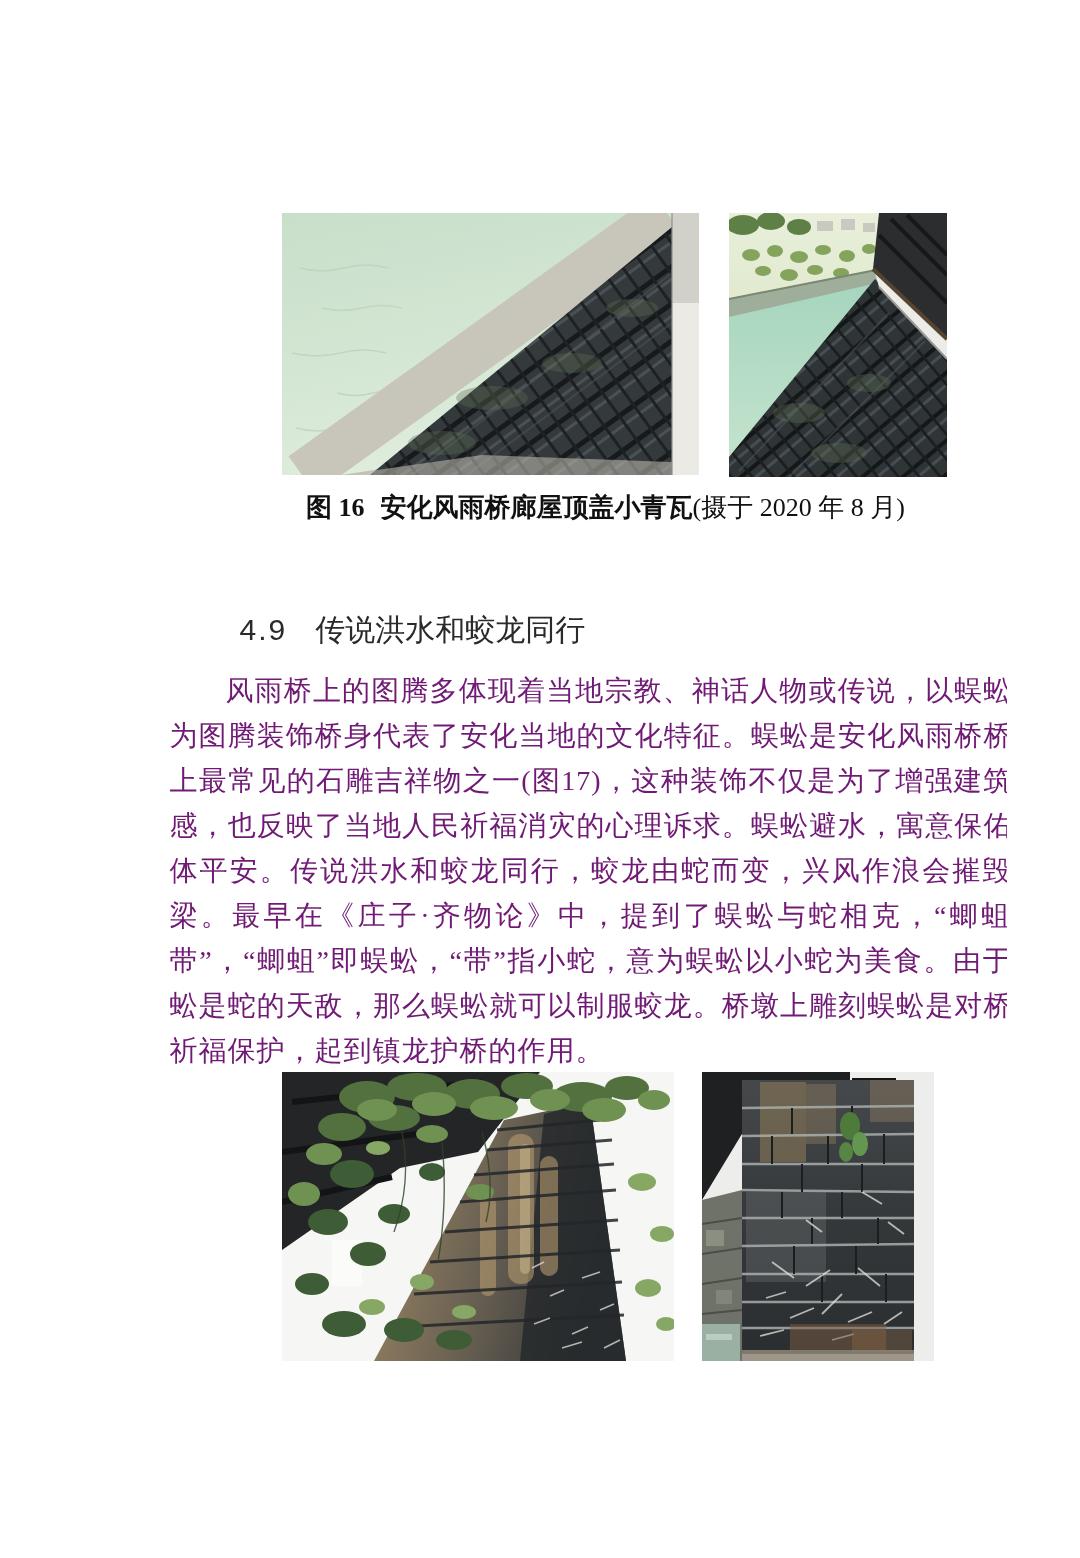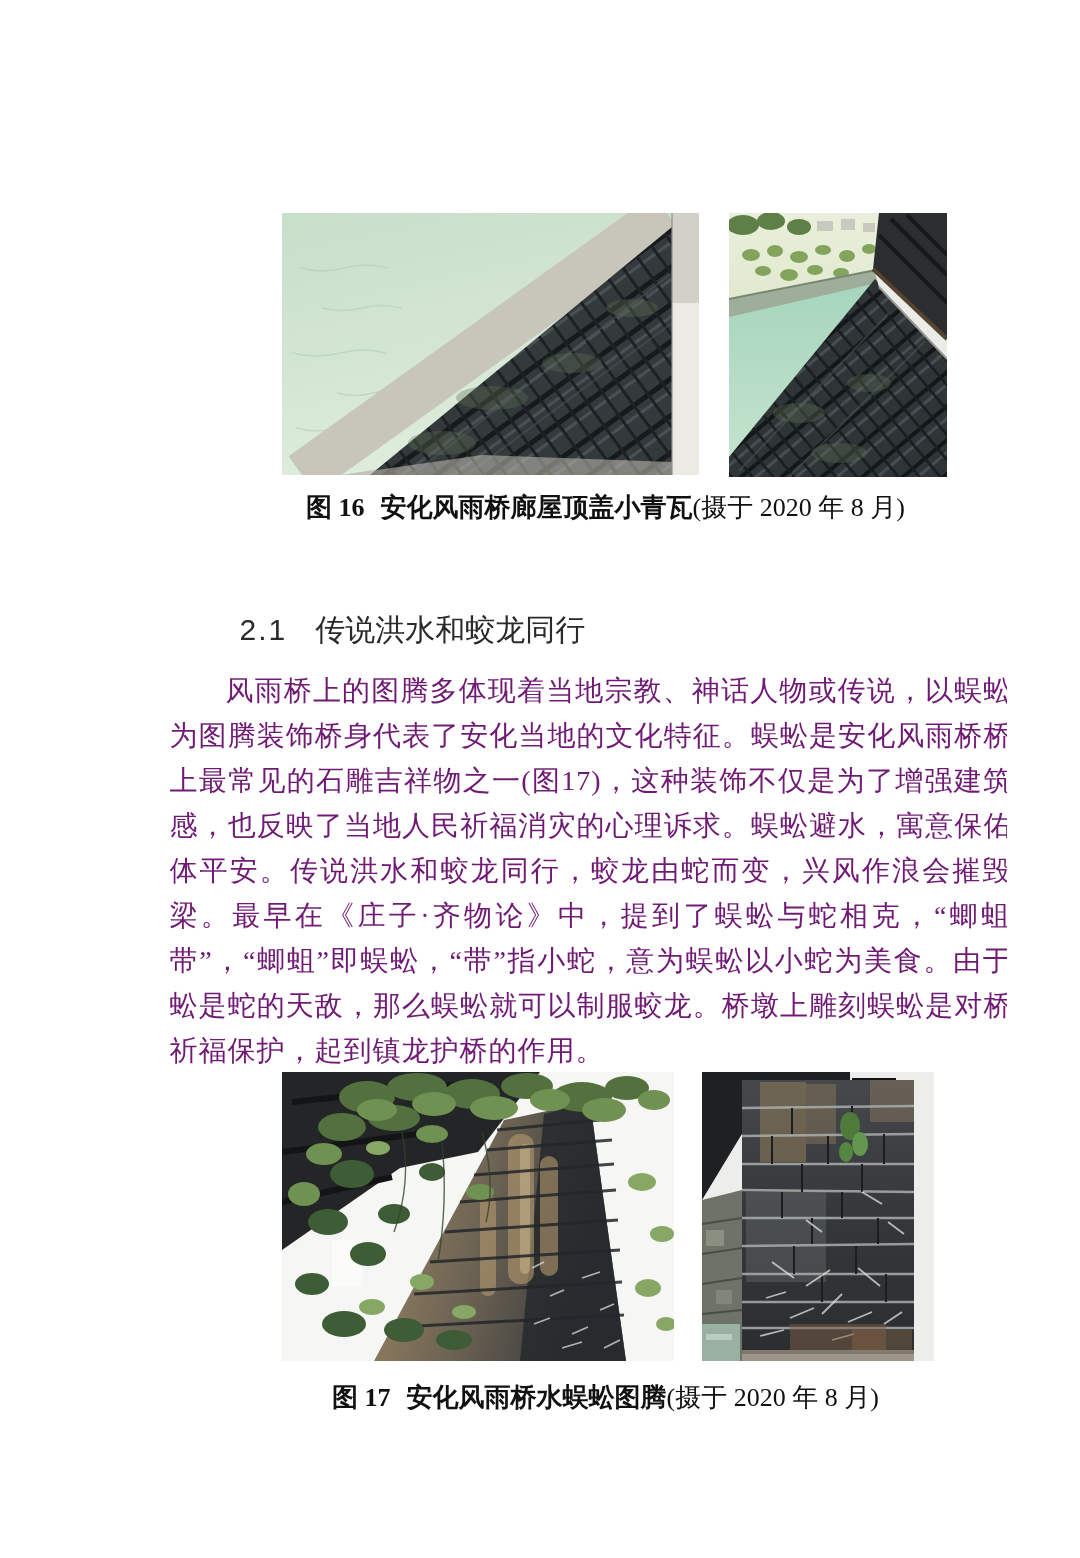--- a/index.html
+++ b/index.html
@@ -148,21 +148,21 @@
       </g>
       <line x1="144" y1="56" x2="218" y2="126" stroke="#574430" stroke-width="4"></line>
     </svg>
   </div>
 
   <div class="caption" style="top:474px;">
     <span class="fig-label">图 16</span><span class="fig-title">安化风雨桥廊屋顶盖小青瓦</span><span class="fig-suffix">(摄于 2020 年 8 月)</span>
   </div>
 
   <div class="section-heading">
-    <span class="num">2.1</span><span>传说洪水和蛟龙同行</span>
+    <span class="num">4.9</span><span>传说洪水和蛟龙同行</span>
   </div>
 
   <p class="body-text">风雨桥上的图腾多体现着当地宗教、神话人物或传说，以蜈蚣作为图腾装饰桥身代表了安化当地的文化特征。蜈蚣是安化风雨桥桥墩上最常见的石雕吉祥物之一(图17)，这种装饰不仅是为了增强建筑美感，也反映了当地人民祈福消灾的心理诉求。蜈蚣避水，寓意保佑桥体平安。传说洪水和蛟龙同行，蛟龙由蛇而变，兴风作浪会摧毁桥梁。最早在《庄子·齐物论》中，提到了蜈蚣与蛇相克，“蝍蛆甘带”，“蝍蛆”即蜈蚣，“带”指小蛇，意为蜈蚣以小蛇为美食。由于蜈蚣是蛇的天敌，那么蜈蚣就可以制服蛟龙。桥墩上雕刻蜈蚣是对桥的祈福保护，起到镇龙护桥的作用。</p>
 
   <div class="photo" style="left:208px; top:1056px; width:392px; height:289px;">
     <svg viewBox="0 0 392 289">
       <defs>
         <linearGradient id="stoneA" x1="0" y1="0" x2="1" y2="0.25">
           <stop offset="0" stop-color="#a08a64"></stop>
           <stop offset="0.5" stop-color="#6e6454"></stop>
@@ -331,21 +331,18 @@
         <line x1="120" y1="160" x2="104" y2="148"></line>
         <line x1="58" y1="264" x2="82" y2="258"></line>
         <line x1="130" y1="268" x2="152" y2="262"></line>
       </g>
       <rect x="88" y="252" width="96" height="26" fill="#7c5c42" opacity="0.5"></rect>
       <rect x="150" y="258" width="60" height="22" fill="#8a6848" opacity="0.4"></rect>
       <rect x="40" y="278" width="172" height="11" fill="#8f8678" opacity="0.85"></rect>
     </svg>
   </div>
 
-  <div class="caption" style="top:1364px;">
-    <span class="fig-label">图 17</span><span class="fig-title">安化风雨桥水蜈蚣图腾</span><span class="fig-suffix">(摄于 2020 年 8 月)</span>
-  </div>
 
   <div class="sidebar-title">古道长虹——安化茶马古道上的风雨桥群</div>
 
   <div class="page-number">9</div>
 
 </div>
 
 </body></html>

